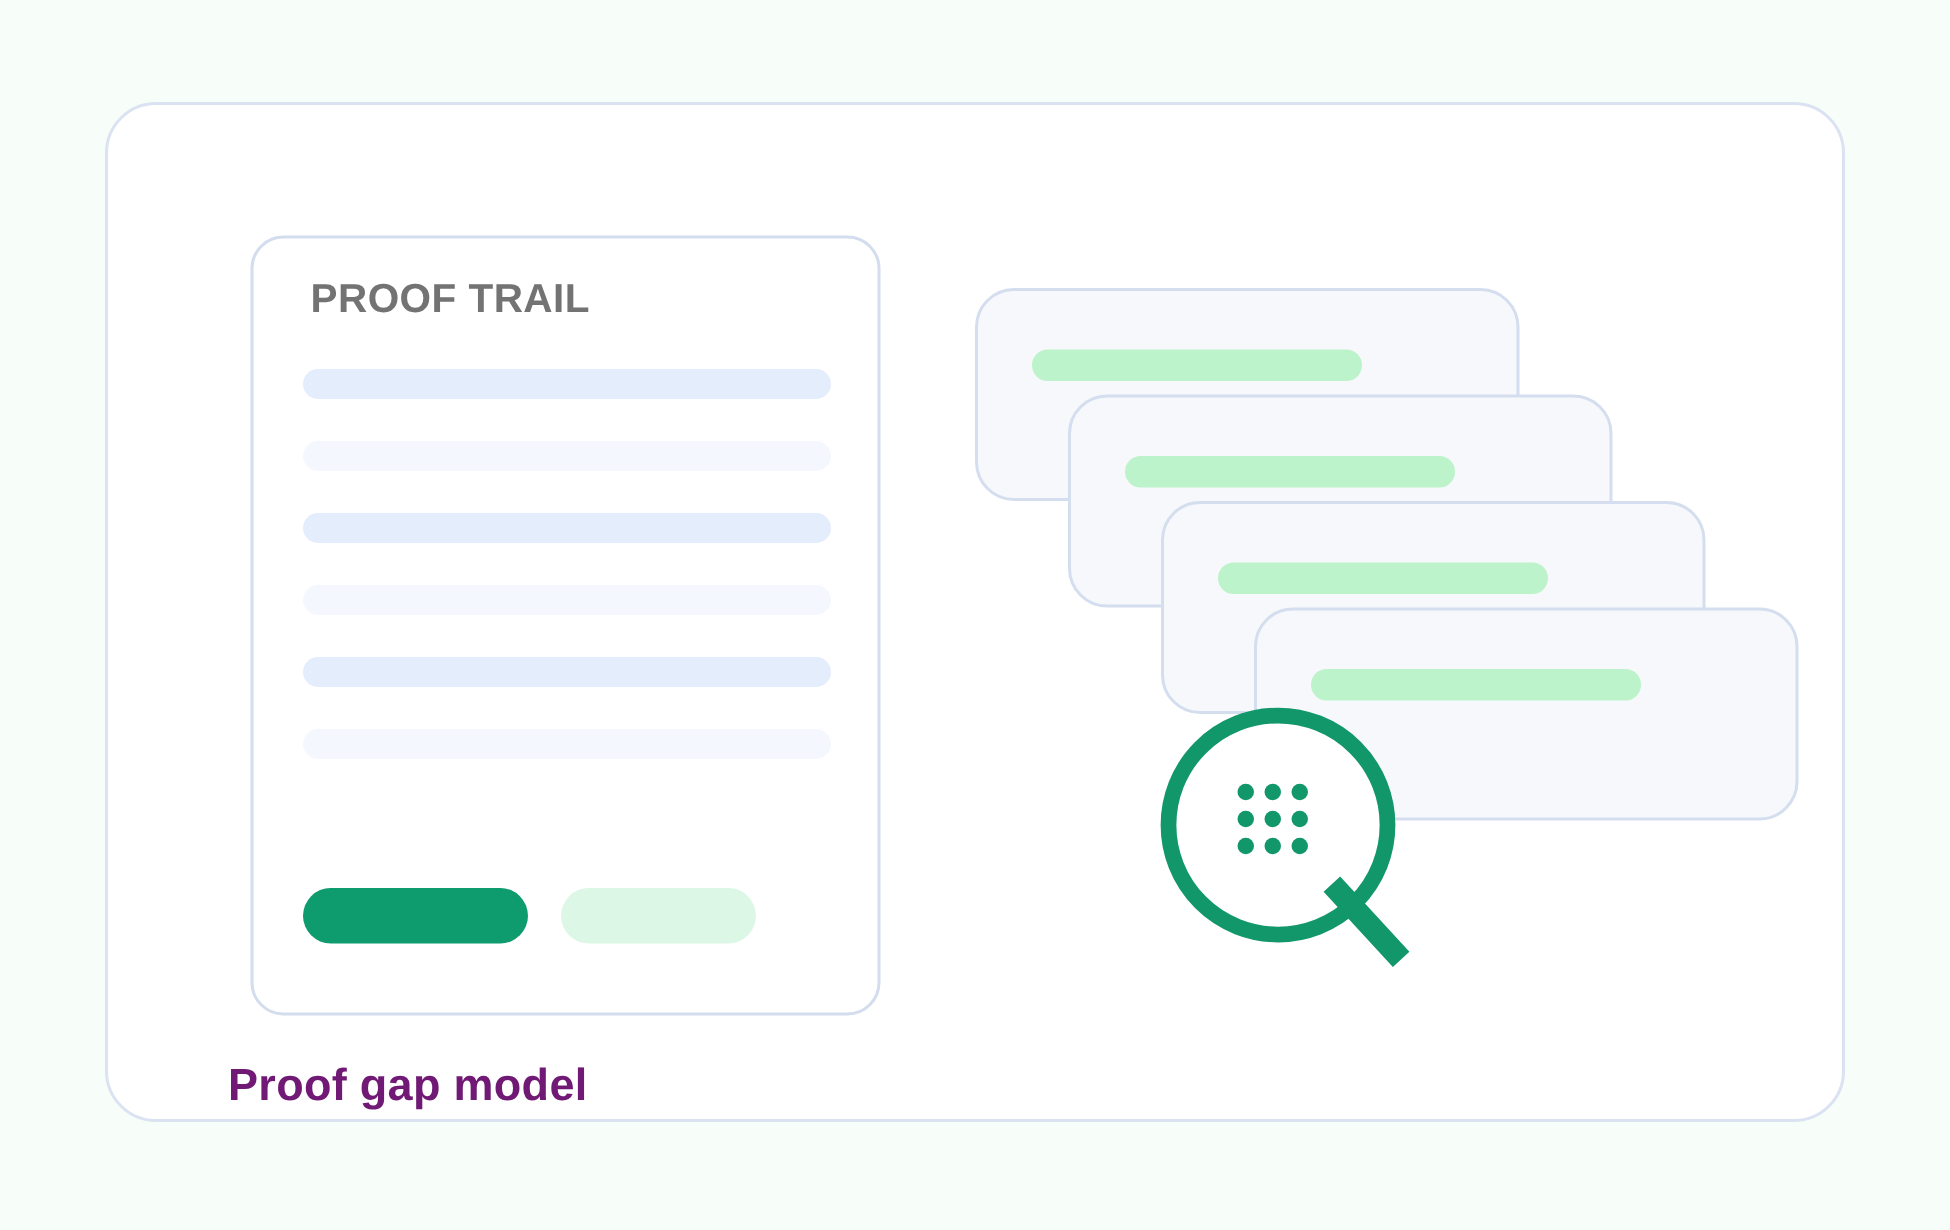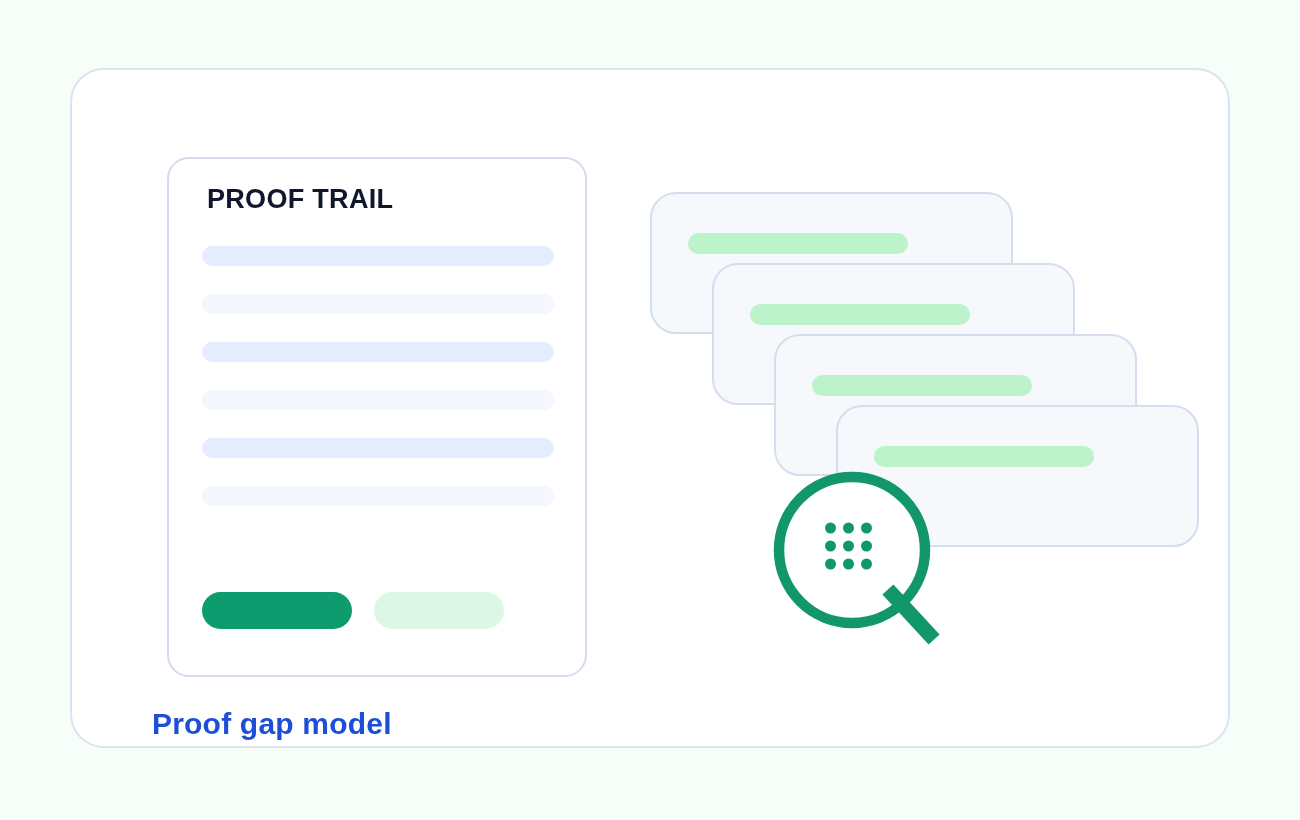--- a/index.html
+++ b/index.html
@@ -54,21 +54,21 @@
     border: 2px solid #d3ddee;
     border-radius: 22px;
     box-sizing: border-box;
   }
   .card-title {
     position: absolute;
     left: 38px;
     top: 25px;
     font-size: 27px;
     font-weight: bold;
-    color: #0f172a;
+    color: #737373;
     letter-spacing: 0.3px;
     white-space: nowrap;
     text-align: center;
   }
   .skeleton-lines {
     position: absolute;
     left: 33px;
     top: 87px;
     width: 352px;
     height: 260px;
@@ -146,21 +146,21 @@
     height: 260px;
   }
 
   
   .caption {
     position: absolute;
     left: 80px;
     top: 637px;
     font-size: 30px;
     font-weight: bold;
-    color: #1d4ed8;
+    color: #701a75;
     letter-spacing: 0.2px;
     white-space: nowrap;
   }
 </style>
 </head>
 <body>
 
 <div class="panel">
 
 

